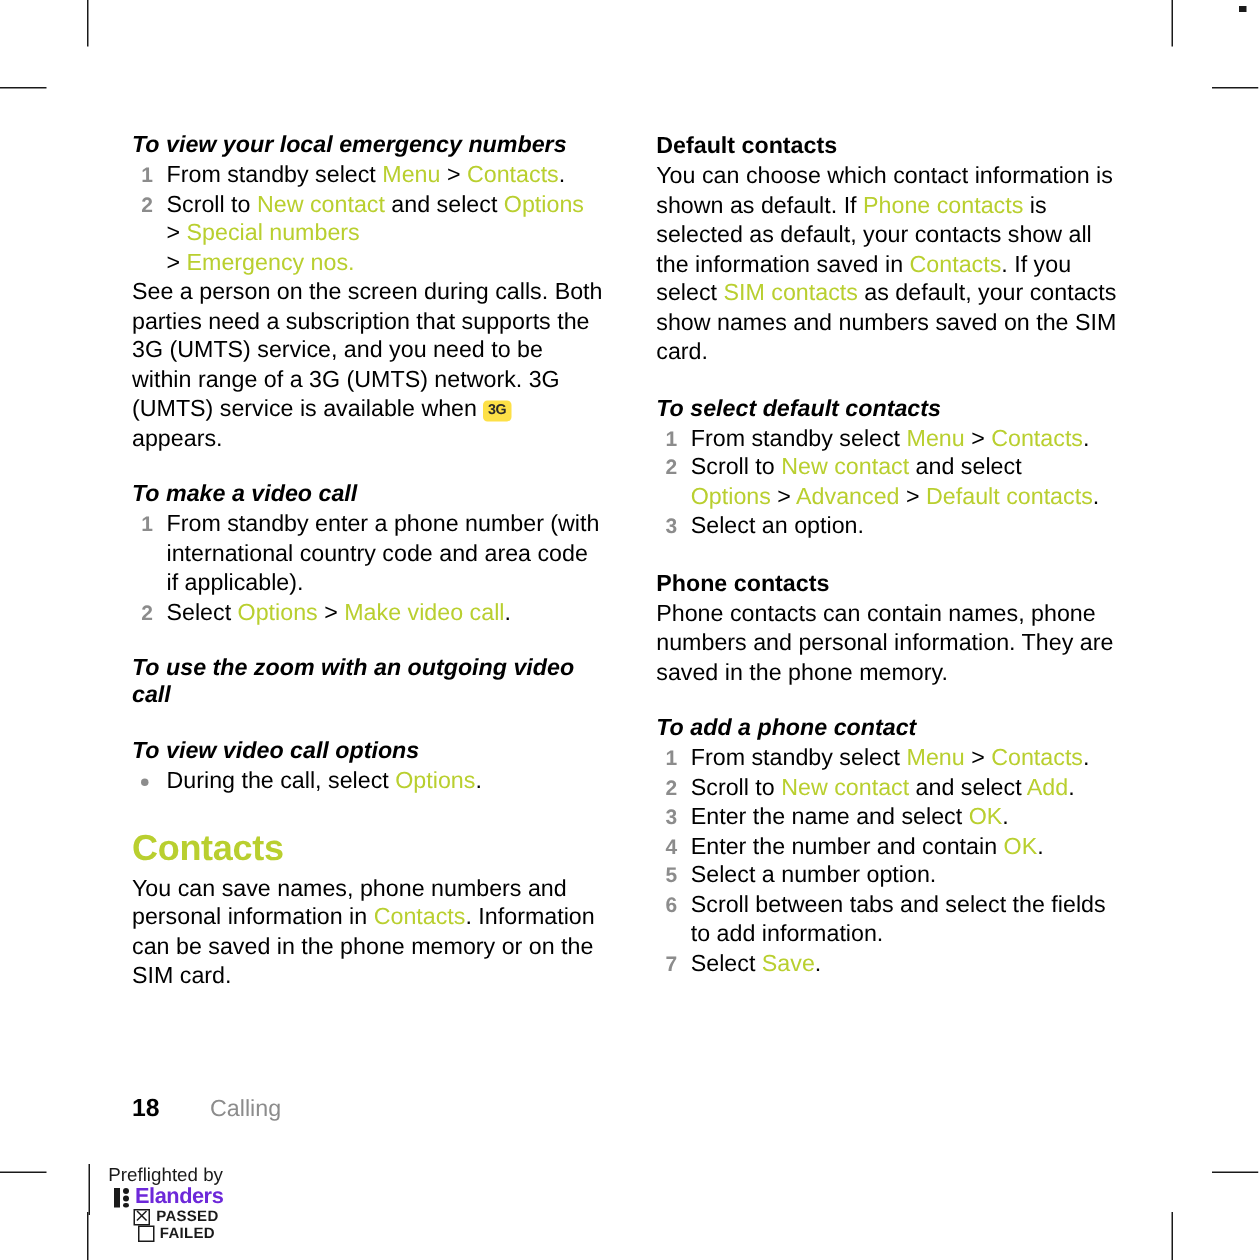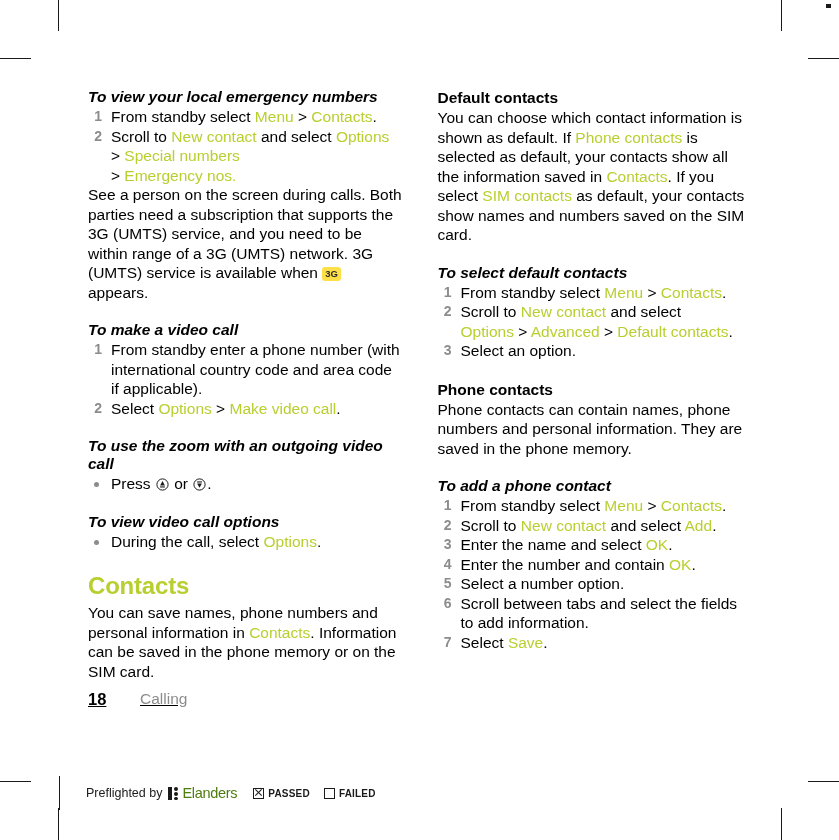--- a/index.html
+++ b/index.html
@@ -147,46 +147,46 @@
     width: 13px;
     height: 13px;
     vertical-align: -2px;
     margin: 0 1px;
   }
 
   
   .footer {
     position: absolute;
     left: 88px;
-    top: 690px;
+    top: 730px;
     display: flex;
-    align-items: flex-start;
-    text-decoration: underline;
+    align-items: center;
   }
   .footer-page {
     font-size: 16.5px;
     font-weight: bold;
     color: #000;
     width: 52px;
   }
   .footer-section {
     font-size: 15.5px;
     color: #8c8c8c;
   }
 
   
   .preflight {
     position: absolute;
     left: 59px;
     top: 776px;
     height: 34px;
     display: flex;
     align-items: center;
-    padding-left: 26px;
+    padding-left: 10px;
     border-left: 1px solid #1a1a1a;
+    flex-direction: column;
   }
   .pf-text {
     font-size: 12.5px;
     color: #1a1a1a;
     font-family: "Liberation Sans", sans-serif;
   }
   .pf-logo {
     display: inline-flex;
     align-items: center;
     margin-left: 6px;
@@ -203,22 +203,22 @@
     position: absolute;
     background: #1a1a1a;
     display: block;
   }
   .pf-logo-mark i.bar   { left: 0;   top: 0;   width: 4px; height: 13px; }
   .pf-logo-mark i.d1    { left: 6px; top: 0.5px; width: 4px; height: 4px; border-radius: 50%; }
   .pf-logo-mark i.d2    { left: 6px; top: 5.5px; width: 4px; height: 4px; border-radius: 50%; }
   .pf-logo-mark i.d3    { left: 6px; top: 10px;  width: 4px; height: 3.5px; border-radius: 50%; }
   .pf-logo-text {
     font-size: 14.5px;
-    font-weight: normal;
-    color: #4d7c0f;
+    font-weight: bold;
+    color: #6d28d9;
     letter-spacing: -0.3px;
   }
   .pf-check {
     display: inline-flex;
     align-items: center;
     margin-left: 14px;
   }
   .pf-box {
     width: 9px;
     height: 9px;
@@ -279,31 +279,20 @@
 
       <div class="h3">To make a video call</div>
       <ol class="steps">
         <li>From standby enter a phone number (with international country code and area code if applicable).</li>
         <li>
           <span>Select </span><span class="accent">Options</span><span class="gt"> &gt; </span><span class="accent">Make video call</span><span>.</span>
         </li>
       </ol>
 
       <div class="h3">To use the zoom with an outgoing video call</div>
-      <ul class="bullets">
-        <li><span>Press </span><span class="keyicon"><svg width="13" height="13" viewBox="0 0 13 13">
-                <circle cx="6.5" cy="6.5" r="5.6" fill="none" stroke="#1a1a1a" stroke-width="1"></circle>
-                <path d="M6.5 3.1 L8.9 7.4 L4.1 7.4 Z" fill="#1a1a1a"></path>
-                <rect x="4.1" y="8.4" width="4.8" height="1.1" fill="#1a1a1a"></rect>
-              </svg></span><span> or </span><span class="keyicon"><svg width="13" height="13" viewBox="0 0 13 13">
-                <circle cx="6.5" cy="6.5" r="5.6" fill="none" stroke="#1a1a1a" stroke-width="1"></circle>
-                <rect x="4.1" y="3.4" width="4.8" height="1.1" fill="#1a1a1a"></rect>
-                <path d="M4.1 5.5 L8.9 5.5 L6.5 9.8 Z" fill="#1a1a1a"></path>
-              </svg></span><span>.</span></li>
-      </ul>
 
       <div class="h3">To view video call options</div>
       <ul class="bullets">
         <li><span>During the call, select </span><span class="accent">Options</span><span>.</span></li>
       </ul>
 
       <div class="h1">Contacts</div>
       <p class="para"><span>You can save names, phone numbers and personal information in </span><span class="accent">Contacts</span><span>. Information can be saved in the phone memory or on the SIM card.</span></p>
 
     </div>

